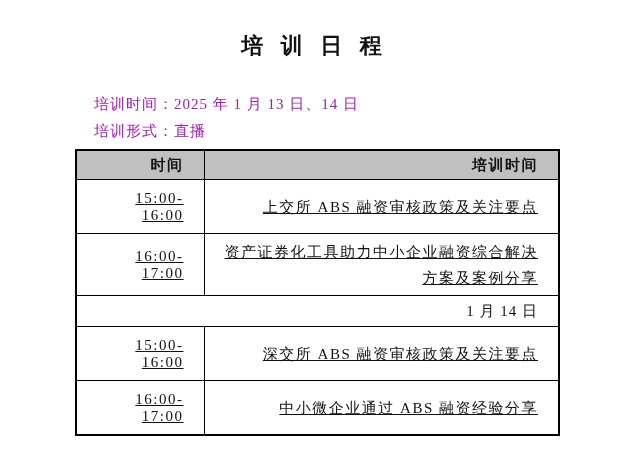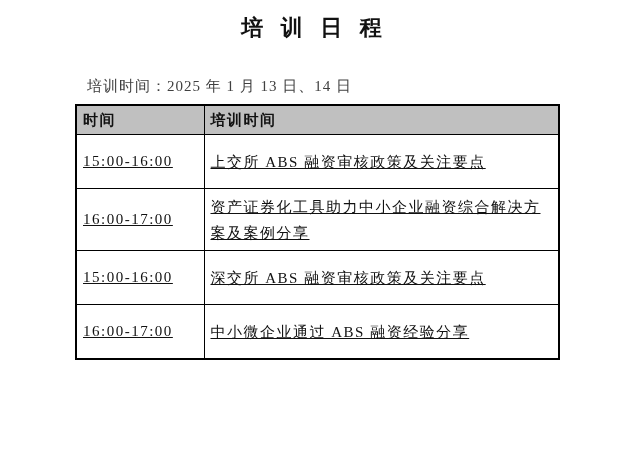--- a/index.html
+++ b/index.html
@@ -9,52 +9,52 @@
   }
   body {
     width: 629px;
     height: 459px;
     font-family: "Liberation Serif", "DejaVu Serif", serif;
     color: #111111;
     overflow: hidden;
   }
   .doc-title {
     margin: 0;
-    padding-top: 13px;
+    padding-top: 31px;
     text-align: center;
     font-size: 22px;
     font-weight: bold;
     letter-spacing: 6px;
     color: #111111;
   }
   .info-block {
     margin: 34px 0 0 78px;
   }
   .info-line {
-    margin: 0 0 9px 9px;
+    margin: 0 0 9px 16px;
     font-size: 15px;
     letter-spacing: 1px;
     line-height: 18px;
-    color: #404040;
+    color: #a21caf;
   }
   table.schedule {
     border-collapse: collapse;
     table-layout: fixed;
     margin-left: 75px;
     width: 483px;
     border: 2px solid #000000;
   }
   table.schedule td, table.schedule th {
     border: 1px solid #000000;
-    text-align: left;
+    text-align: right;
     vertical-align: middle;
     font-size: 15px;
     font-weight: normal;
     letter-spacing: 1.5px;
-    padding: 0 6px;
+    padding: 0 20px;
     overflow: hidden;
   }
   col.time-col { width: 128px; }
   col.content-col { width: 355px; }
   tr.header-row th {
     background: #c0c0c0;
     font-weight: bold;
     height: 28px;
   }
   tr.date-row td {
@@ -66,20 +66,21 @@
   td.time-cell { letter-spacing: 1px; }
   td.content-cell { line-height: 26px; }
 </style>
 </head>
 <body>
 
 <h1 class="doc-title">培 训 日 程</h1>
 
 <div class="info-block">
   <p class="info-line">培训时间：2025 年 1 月 13 日、14 日</p>
+  <p class="info-line">培训形式：直播</p>
 </div>
 
 <table class="schedule">
   <colgroup>
     <col class="time-col">
     <col class="content-col">
   </colgroup>
   <tbody>
     <tr class="header-row">
       <th>时间</th>
@@ -88,20 +89,23 @@
 
     <tr class="item-row">
       <td class="time-cell">15:00-16:00</td>
       <td class="content-cell">上交所 ABS 融资审核政策及关注要点</td>
     </tr>
     <tr class="item-row tall">
       <td class="time-cell">16:00-17:00</td>
       <td class="content-cell">资产证券化工具助力中小企业融资综合解决方案及案例分享</td>
     </tr>
 
+    <tr class="date-row">
+      <td colspan="2">1 月 14 日</td>
+    </tr>
     <tr class="item-row">
       <td class="time-cell">15:00-16:00</td>
       <td class="content-cell">深交所 ABS 融资审核政策及关注要点</td>
     </tr>
     <tr class="item-row">
       <td class="time-cell">16:00-17:00</td>
       <td class="content-cell">中小微企业通过 ABS 融资经验分享</td>
     </tr>
   </tbody>
 </table>

